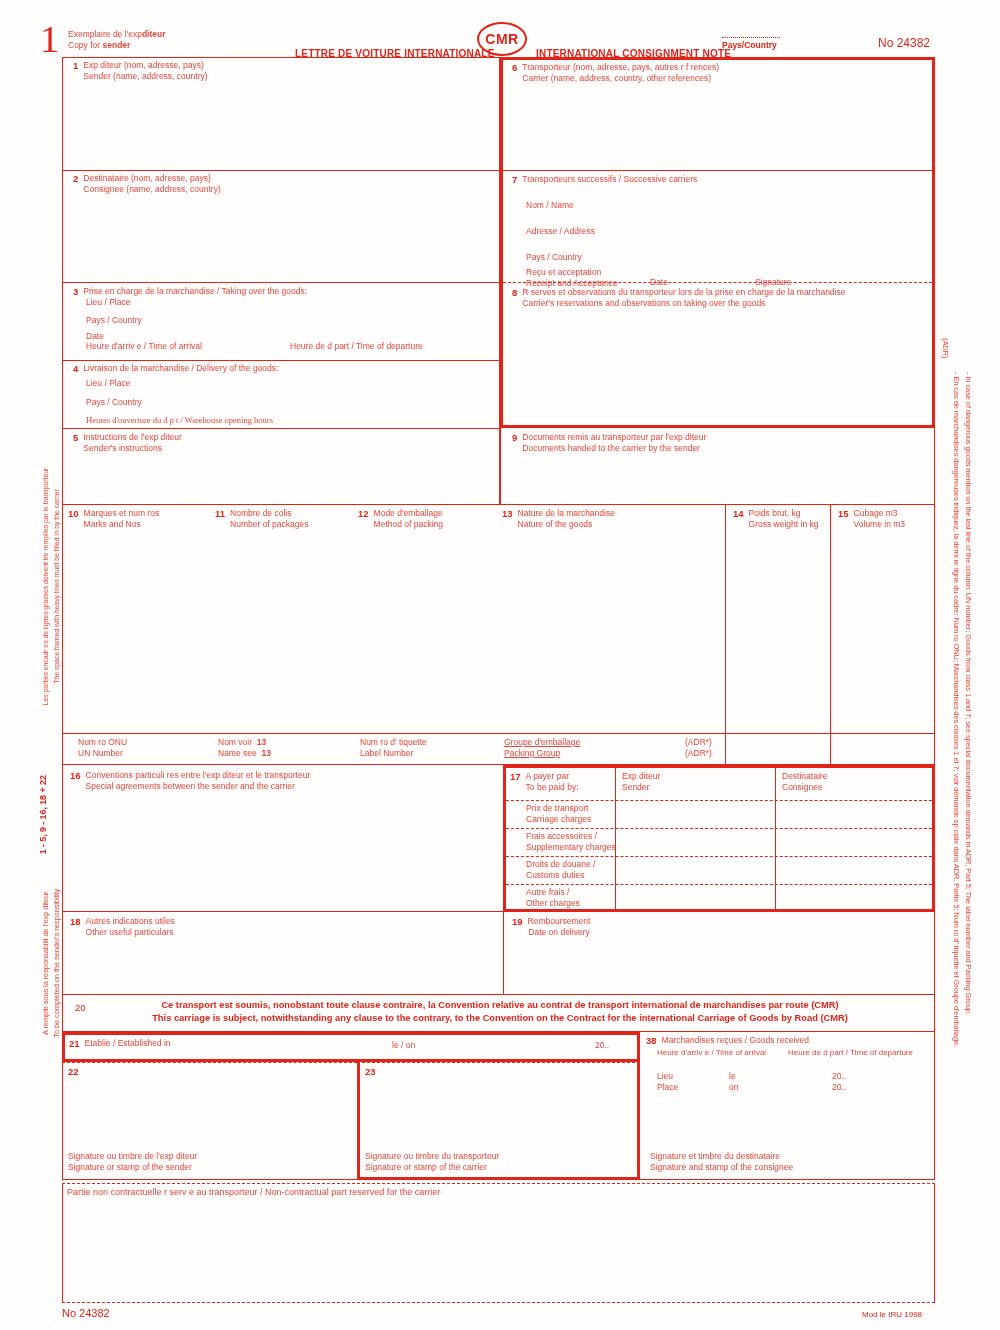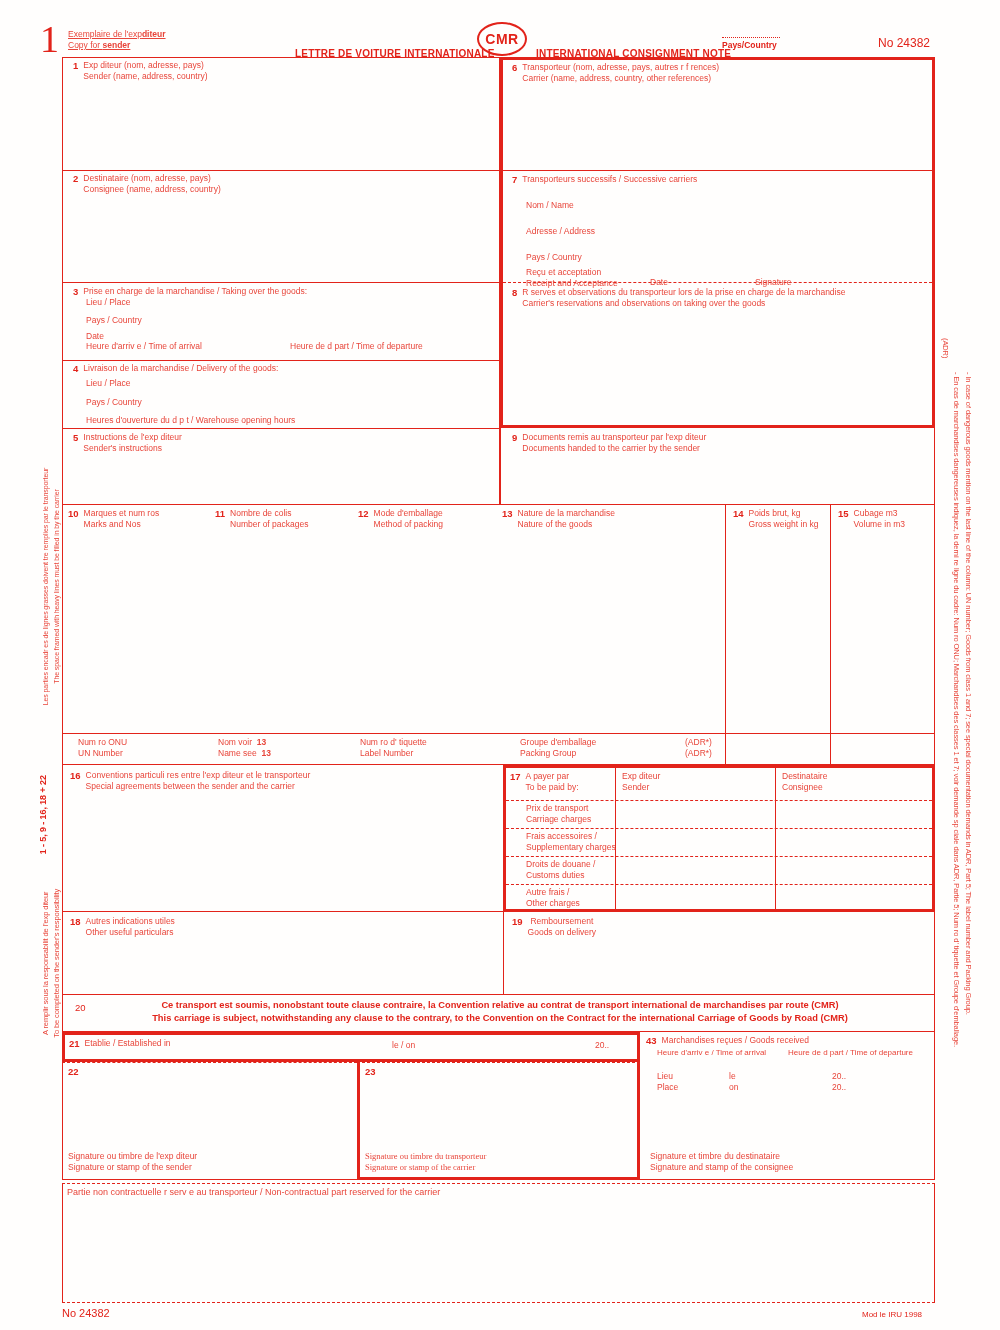--- a/index.html
+++ b/index.html
@@ -24,21 +24,21 @@
   .c20{position:absolute;text-align:center;font-weight:700;font-size:9.3px;line-height:1.35;color:#e2231a;}
   .sm{font-size:8px;}
   .docno{position:absolute;font-size:12px;color:#e2231a;white-space:nowrap;}
 </style>
 </head>
 <body>
 
 <div class="page">
 
   <div class="big1" style="left:40px;top:20px;">1</div>
-  <div class="lab" style="left:68px;top:29px;text-decoration:underline;">
+  <div class="lab" style="left:68px;top:29px;">
     <span>Exemplaire de l'exp</span><span class="b">diteur</span><br>
     <span>Copy for </span><span class="b">sender</span>
   </div>
   <div class="ttl" style="left:295px;top:40px;">LETTRE DE VOITURE INTERNATIONALE</div>
   <div class="logo" style="left:477px;top:22px;width:46px;height:30px;">CMR</div>
   <div class="ttl" style="left:536px;top:40px;">INTERNATIONAL CONSIGNMENT NOTE</div>
   <div class="hl" style="left:722px;top:37px;width:58px;border-top-style:dotted;"></div>
   <div class="lab b" style="left:722px;top:40px;color:#e2231a;">Pays/Country</div>
   <div class="docno" style="left:878px;top:36px;">No 24382</div>
 
@@ -95,21 +95,21 @@
   <div class="lab" style="left:86px;top:331px;">Date</div>
   <div class="lab" style="left:86px;top:341px;">Heure d'arriv e / Time of arrival</div>
   <div class="lab" style="left:290px;top:341px;">Heure de d part / Time of departure</div>
 
   <div class="bh" style="left:73px;top:363px;">
     <span class="n">4</span>
     <span>Livraison de la marchandise / Delivery of the goods:</span>
   </div>
   <div class="lab" style="left:86px;top:378px;">Lieu / Place</div>
   <div class="lab" style="left:86px;top:397px;">Pays / Country</div>
-  <div class="lab" style="left:86px;top:415px;">Heures d'ouverture du d p t / Warehouse opening hours</div>
+  <div class="lab" style="left:86px;top:415px;font-family:Liberation Serif, serif;">Heures d'ouverture du d p t / Warehouse opening hours</div>
 
   <div class="bh" style="left:73px;top:432px;">
     <span class="n">5</span>
     <span><span>Instructions de l'exp diteur</span><br><span>Sender's instructions</span></span>
   </div>
 
   <div class="bh" style="left:512px;top:62px;">
     <span class="n">6</span>
     <span><span>Transporteur (nom, adresse, pays, autres r f rences)</span><br><span>Carrier (name, address, country, other references)</span></span>
   </div>
@@ -163,21 +163,21 @@
   <div class="lab" style="left:78px;top:737px;">
     <span>Num ro ONU</span><br><span>UN Number</span>
   </div>
   <div class="lab" style="left:218px;top:737px;">
     <span>Nom voir</span>&nbsp;&nbsp;<span class="b">13</span><br>
     <span>Name see</span>&nbsp;&nbsp;<span class="b">13</span>
   </div>
   <div class="lab" style="left:360px;top:737px;">
     <span>Num ro d' tiquette</span><br><span>Label Number</span>
   </div>
-  <div class="lab" style="left:520px;top:737px;">
+  <div class="lab" style="left:504px;top:737px;text-decoration:underline;">
     <span>Groupe d'emballage</span><br><span>Packing Group</span>
   </div>
   <div class="lab" style="left:685px;top:737px;">
     <span>(ADR*)</span><br><span>(ADR*)</span>
   </div>
 
   <div class="bh" style="left:70px;top:770px;">
     <span class="n">16</span>
     <span><span>Conventions particuli res entre l'exp diteur et le transporteur</span><br><span>Special agreements between the sender and the carrier</span></span>
   </div>
@@ -213,45 +213,45 @@
   <div class="bx" style="left:776px;top:857px;width:155px;height:26px;"></div>
   <div class="bx" style="left:616px;top:885px;width:158px;height:24px;"></div>
   <div class="bx" style="left:776px;top:885px;width:155px;height:24px;"></div>
 
   <div class="bh" style="left:70px;top:916px;">
     <span class="n">18</span>
     <span><span>Autres indications utiles</span><br><span>Other useful particulars</span></span>
   </div>
   <div class="bh" style="left:512px;top:916px;text-align:center;">
     <span class="n">19</span>
-    <span><span>Remboursement</span><br><span>Goods on delivery</span></span>
+    <span><span>Remboursement</span><br><span>Date on delivery</span></span>
   </div>
   <div class="lab n" style="left:75px;top:1002px;font-weight:400;">20</div>
   <div class="c20" style="left:95px;top:999px;width:810px;">
     <span>Ce transport est soumis, nonobstant toute clause contraire,  la Convention relative au contrat de transport international de marchandises par route (CMR)</span><br><span>This carriage is subject, notwithstanding any clause to the contrary, to the Convention on the Contract for the international Carriage of Goods by Road (CMR)</span>
   </div>
 
   <div class="bh" style="left:69px;top:1038px;">
     <span class="n">21</span>
     <span>Etablie  / Established in</span>
   </div>
   <div class="lab" style="left:348px;top:1040px;margin-left:44px;">le / on</div>
   <div class="lab" style="left:595px;top:1040px;">20..</div>
 
   <div class="lab n" style="left:68px;top:1066px;">22</div>
   <div class="lab" style="left:68px;top:1151px;">
     <span>Signature ou timbre de l'exp diteur</span><br><span>Signature or stamp of the sender</span>
   </div>
   <div class="lab n" style="left:365px;top:1066px;">23</div>
-  <div class="lab" style="left:365px;top:1151px;font-family:Liberation Serif, serif;">
+  <div class="lab" style="left:365px;top:1151px;">
     <span>Signature ou timbre du transporteur</span><br><span>Signature or stamp of the carrier</span>
   </div>
 
   <div class="bh" style="left:646px;top:1035px;">
-    <span class="n">43</span>
+    <span class="n">38</span>
     <span>Marchandises reçues / Goods received</span>
   </div>
   <div class="lab sm" style="left:657px;top:1048px;">Heure d'arriv e / Time of arrival</div>
   <div class="lab sm" style="left:788px;top:1048px;">Heure de d part / Time of departure</div>
   <div class="lab" style="left:657px;top:1071px;">
     <span>Lieu</span><br><span>Place</span>
   </div>
   <div class="lab" style="left:729px;top:1071px;">
     <span>le</span><br><span>on</span>
   </div>

